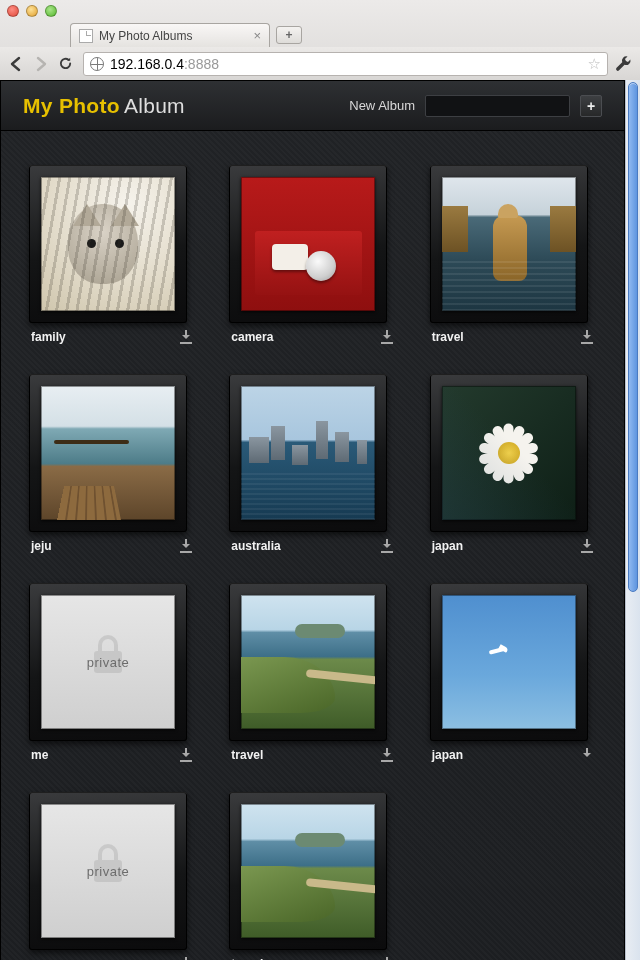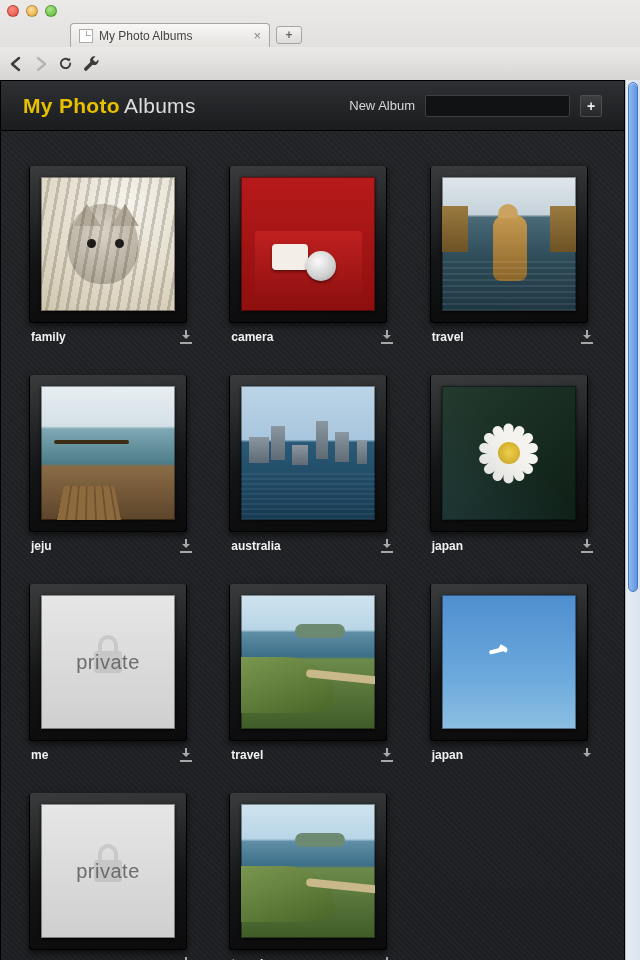--- a/index.html
+++ b/index.html
@@ -55,21 +55,21 @@
 .album-name { color:#f2f2f2; font-size:12px; font-weight:bold;}
 .dl { margin-left:auto; color:#a8a8a8; position:relative; width:14px; height:14px; cursor:pointer;}
 .dl:before{content:"";position:absolute;left:50%;top:0;width:2px;height:7px;background:#a8a8a8;transform:translateX(-50%);}
 .dl:after{content:"";position:absolute;left:50%;top:5px;border:4px solid transparent;border-top-color:#a8a8a8;transform:translateX(-50%);}
 .dl span{position:absolute;left:1px;right:1px;bottom:0;height:2px;background:#a8a8a8;}
 
 .priv { background:linear-gradient(#e6e6e6,#cfcfcf); display:flex; align-items:center; justify-content:center;}
 .priv .lock{position:absolute;opacity:0.3;}
 .priv .lock .body{width:28px;height:22px;background:#9a9a9a;border-radius:3px;position:relative;}
 .priv .lock .arc{width:20px;height:20px;border:4px solid #9a9a9a;border-bottom:none;border-radius:10px 10px 0 0;position:absolute;left:4px;top:-16px;}
-.priv .txt{ position:relative; color:#6c6c6c; font-size:20px; font-family:"Trebuchet MS","Helvetica Neue",sans-serif; letter-spacing:0.5px;text-align:center;}
+.priv .txt{ position:relative; color:#6c6c6c; font-size:13px; font-family:"Trebuchet MS","Helvetica Neue",sans-serif; letter-spacing:0.5px;text-align:center;}
 
 .sky{background:linear-gradient(#4f8fcf,#6aa8dc 60%,#8cbfe2);} 
 .bird{position:absolute;left:35%;top:40%;width:22px;height:10px;}
 .bird:before,.bird:after{content:"";position:absolute;background:#fff;}
 .bird:before{width:14px;height:4px;border-radius:4px 0 0 4px;transform:rotate(-14deg);} 
 .bird:after{left:10px;top:-3px;width:9px;height:5px;border-radius:0 6px 2px 0;transform:rotate(28deg);}
 .scrollbar { width:15px; background:linear-gradient(90deg,#e8edf3,#dae3ee); border-left:1px solid #b8c0cc; position:relative;}
 .thumb { position:absolute; left:2px; right:2px; top:2px; height:510px; background:linear-gradient(90deg,#8fb9f1,#5e95df); border:1px solid #4a7bc2; border-radius:6px; box-shadow:inset 0 1px 0 rgba(255,255,255,0.5);}
 
 svg { display:block;}
@@ -103,34 +103,40 @@
       <svg width="16" height="16" viewBox="0 0 16 16">
           <path d="M5 2 L12 8 L5 14" fill="none" stroke="#b6b4b1" stroke-width="2.4" stroke-linecap="round" stroke-linejoin="round"></path>
         </svg>
     </div>
     <div class="nav-btn">
       <svg width="15" height="15" viewBox="0 0 16 16">
           <path d="M13 8a5 5 0 1 1-1.8-3.9" fill="none" stroke="#3b3b3b" stroke-width="2" stroke-linecap="round"></path>
           <path d="M13 1.8 L13 5 L9.8 5 Z" fill="#3b3b3b"></path>
         </svg>
     </div>
+    <div class="addrbar">
+      <span class="globe"></span>
+      <span class="addr-host">192.168.0.4</span>
+        <span class="addr-port">:8888</span>
+      <span class="star">☆</span>
+    </div>
     <div class="wrench">
       <svg width="17" height="17" viewBox="0 0 16 16">
           <path d="M14.5 4.2a4.2 4.2 0 0 1-5.5 5L3.8 14.4a1.6 1.6 0 0 1-2.3-2.3L6.8 6.9a4.2 4.2 0 0 1 5-5.5L9.4 3.8l.9 1.9 1.9.9 2.3-2.4z" fill="#3b3b3b"></path>
         </svg>
     </div>
   </div>
 </div>
 
 <div class="viewport">
   <div class="pagewrap">
     <div class="page">
       <div class="header">
         <div class="brand">
-          <span class="b1">My Photo</span><span class="b2">Albums</span>
+          <span class="b1">My Photo</span><span class="b2">Album</span>
         </div>
         <div class="new-album">
           <span class="na-label">New Album</span>
           <input class="na-input" value="" style="">
           <div class="na-add">+</div>
         </div>
       </div>
       <div class="grid" id="grid">
           <div class="album">
             <div class="frame">

